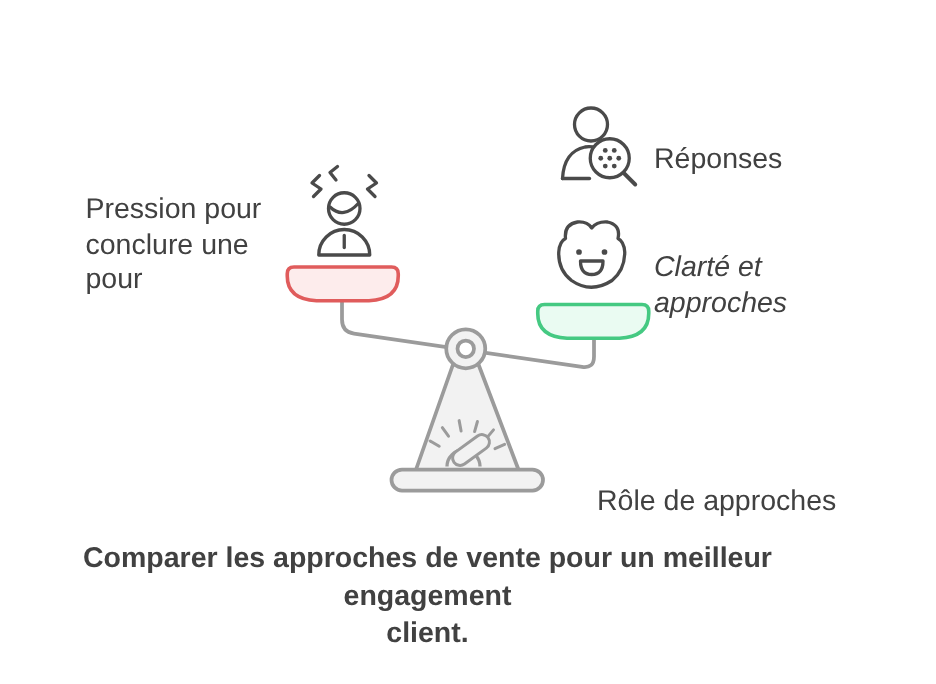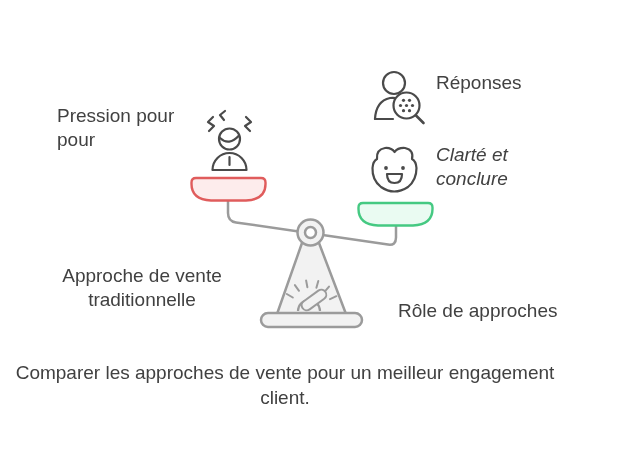--- a/index.html
+++ b/index.html
@@ -3,37 +3,38 @@
 <meta charset="utf-8">
 <style>
   html,body{margin:0;padding:0;}
   body{
     width:624px;height:456px;background:#ffffff;
     font-family:"Liberation Sans", sans-serif;
     color:#414141;overflow:hidden;
   }
   .canvas{position:relative;width:624px;height:456px;background:#ffffff;}
   .abs{position:absolute;}
-  .label{font-size:19px;line-height:23.5px;color:#414141;}
+  .label{font-size:19px;line-height:23.5px;color:#414141;margin-top:24px;}
   .right-align{}
   .center{text-align:center;}
   .caption{font-size:19px;line-height:25px;color:#414141;text-align:center;}
   svg{display:block;overflow:visible;}
   .stroke-dark{stroke:#4a4a4a;stroke-width:2.2;fill:none;stroke-linecap:round;stroke-linejoin:round;}
   .stroke-gray{stroke:#9b9b9b;stroke-width:2.5;fill:none;stroke-linecap:round;stroke-linejoin:round;}
   .gray-shape{stroke:#9b9b9b;stroke-width:2.5;fill:#f2f2f2;stroke-linejoin:round;}
   .dot{fill:#4a4a4a;stroke:none;}
 </style>
 </head>
 <body>
 
 <div class="canvas">
 
   <div class="abs label right-align" style="left:57px;top:104px;width:135px;">
     <div>Pression pour</div>
+    <div>conclure une</div>
     <div>pour</div>
   </div>
 
   <svg class="abs" style="left:200px;top:106px;" width="64" height="72" viewBox="200 106 64 72">
     <circle class="stroke-dark" cx="229.5" cy="139" r="10.5"></circle>
     <path class="stroke-dark" d="M220,138 Q229,146.5 239,135.5"></path>
     <path class="stroke-dark" d="M212.5,170 A17,17 0 0 1 246.5,170 L212.5,170 Z"></path>
     <path class="stroke-dark" d="M229.5,157 L229.5,165"></path>
     <path class="stroke-dark" d="M209,131 L214,126 L208,122 L213,117"></path>
     <path class="stroke-dark" d="M224,120 L220,115 L225,111"></path>
@@ -61,21 +62,21 @@
 
   <svg class="abs" style="left:368px;top:140px;" width="56" height="58" viewBox="368 140 56 58">
     <path class="stroke-dark" d="M377,159 Q373,161 372.5,168 Q372,180 381,187 Q394,196 408,187 Q416.5,180 416.5,168 Q416,161 412,159 Q414,150 405,148 Q398,147.5 394.5,152 Q391.5,147.5 385,148 Q376,149.5 377,159 Z"></path>
     <circle class="dot" cx="386" cy="168" r="1.9"></circle>
     <circle class="dot" cx="403" cy="168" r="1.9"></circle>
     <path class="stroke-dark" d="M387,174 L402,174 Q402,183 394.5,183 Q387,183 387,174 Z"></path>
   </svg>
 
   <div class="abs label" style="left:436px;top:143px;line-height:24px;font-style:italic;">
     <div>Clarté et</div>
-    <div>conclure</div>
+    <div>approches</div>
   </div>
 
   <svg class="abs" style="left:150px;top:160px;" width="330" height="180" viewBox="150 160 330 180">
 
     <path class="stroke-gray" d="M228,198 L228,213 Q228,221.3 236,222.4 L388,244.6 Q396,245.8 396,237.6 L396,222"></path>
 
     <path class="gray-shape" d="M302,243 L277,314 L346,314 L319,243 Z"></path>
 
     <g class="stroke-gray" style="stroke-width:2">
       <path d="M292.8,297.5 L286.8,294.0"></path>
@@ -92,25 +93,21 @@
     <rect class="gray-shape" x="261" y="313" width="101" height="14" rx="7"></rect>
 
     <circle class="gray-shape" cx="310.5" cy="232.5" r="13"></circle>
     <circle cx="310.5" cy="232.5" r="5.5" fill="#ffffff" stroke="#9b9b9b" stroke-width="2.5"></circle>
 
     <path d="M196,178 L261,178 Q265.5,178 265.5,182.5 L265.5,184 Q265.5,199.5 246,200.5 L211,200.5 Q191.5,199.5 191.5,184 L191.5,182.5 Q191.5,178 196,178 Z" fill="#fdecec" stroke="#e05c5c" stroke-width="2.4" stroke-linejoin="round"></path>
 
     <path d="M363,203 L428,203 Q432.5,203 432.5,207.5 L432.5,209 Q432.5,224.5 413,225.5 L378,225.5 Q358.5,224.5 358.5,209 L358.5,207.5 Q358.5,203 363,203 Z" fill="#eafbf2" stroke="#45c982" stroke-width="2.4" stroke-linejoin="round"></path>
   </svg>
 
-  <div class="abs label center" style="left:32px;top:264px;width:220px;">
-    <div>Approche de vente</div>
-    <div>traditionnelle</div>
-  </div>
 
   <div class="abs label" style="left:398px;top:299px;width:180px;">Rôle de approches</div>
 
-  <div class="abs caption" style="left:0px;top:360px;width:570px;">
+  <div class="abs caption" style="left:0px;top:360px;width:570px;font-weight:bold;">
     <div>Comparer les approches de vente pour un meilleur engagement</div>
     <div>client.</div>
   </div>
 
 </div>
 
 </body></html>

